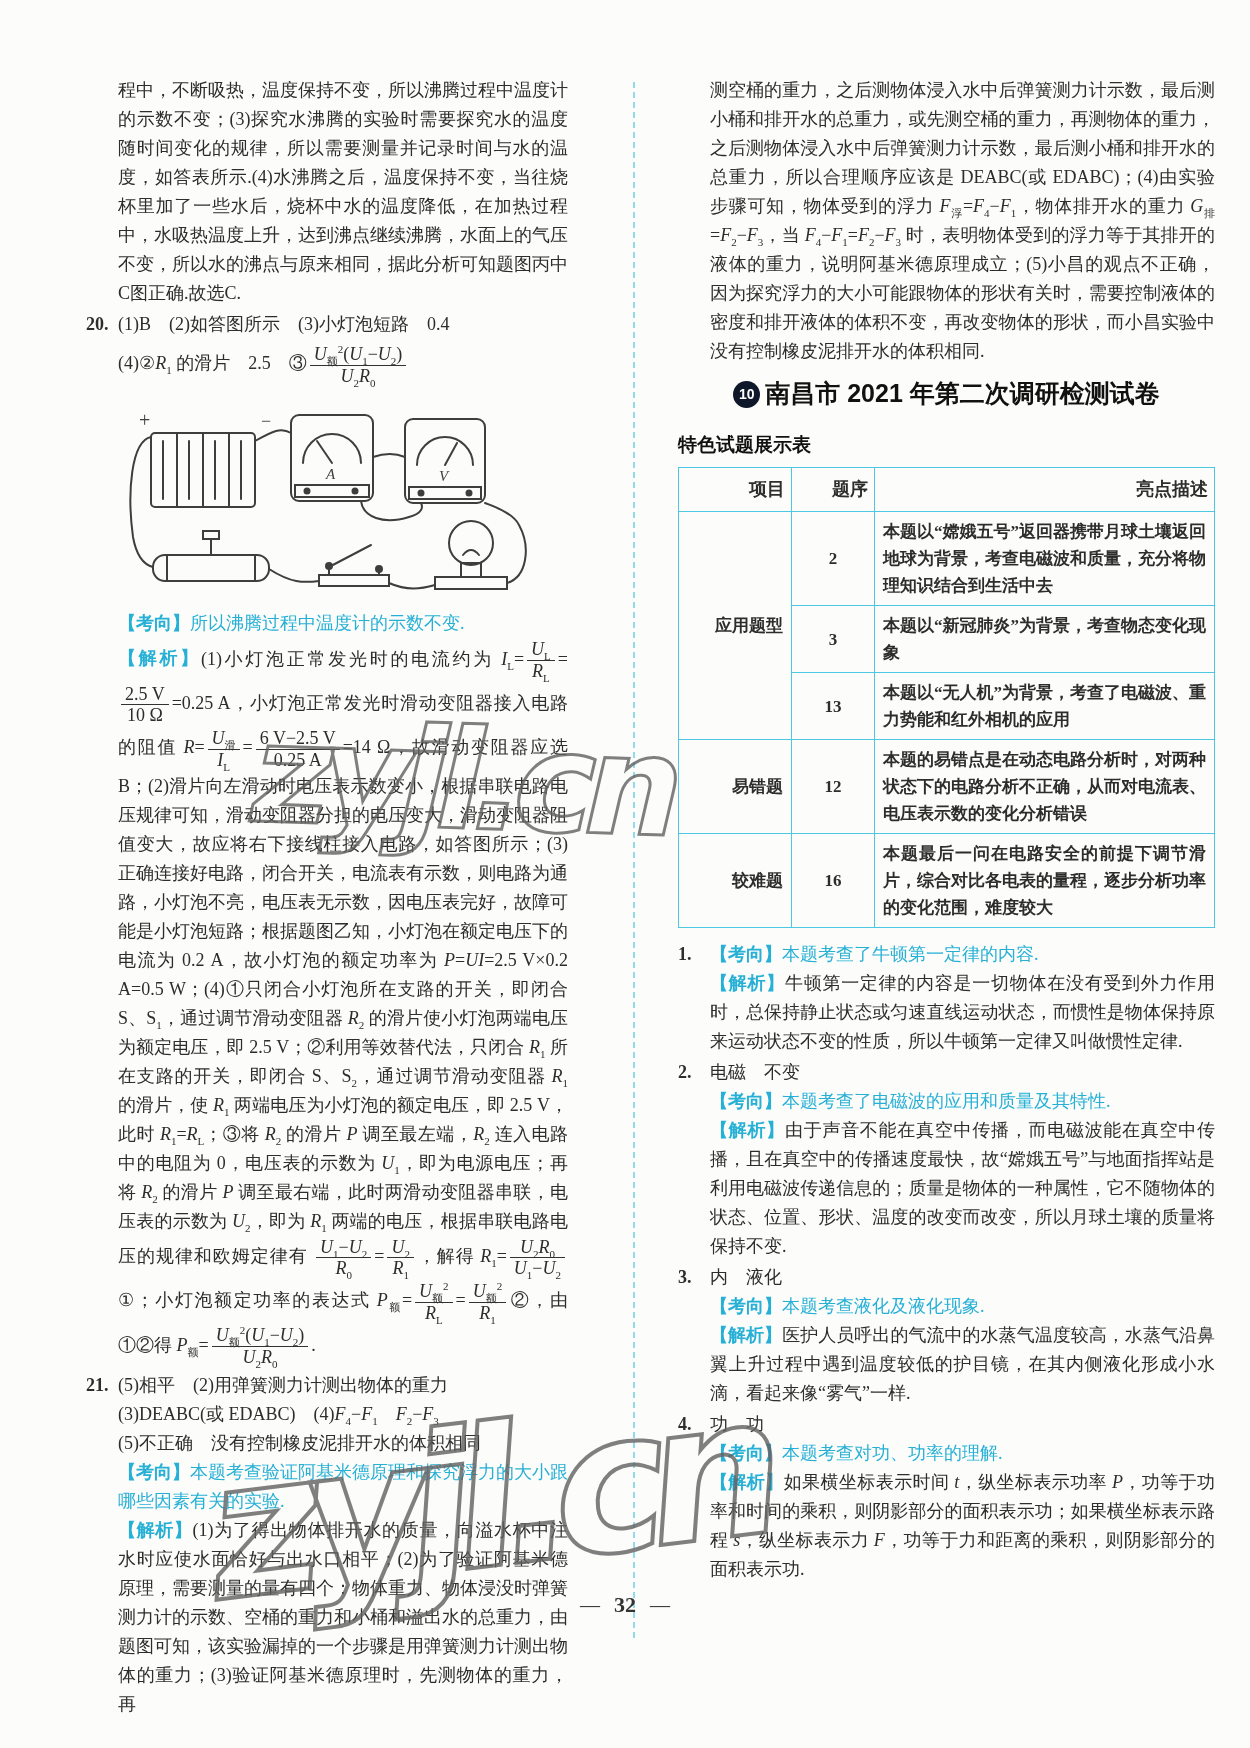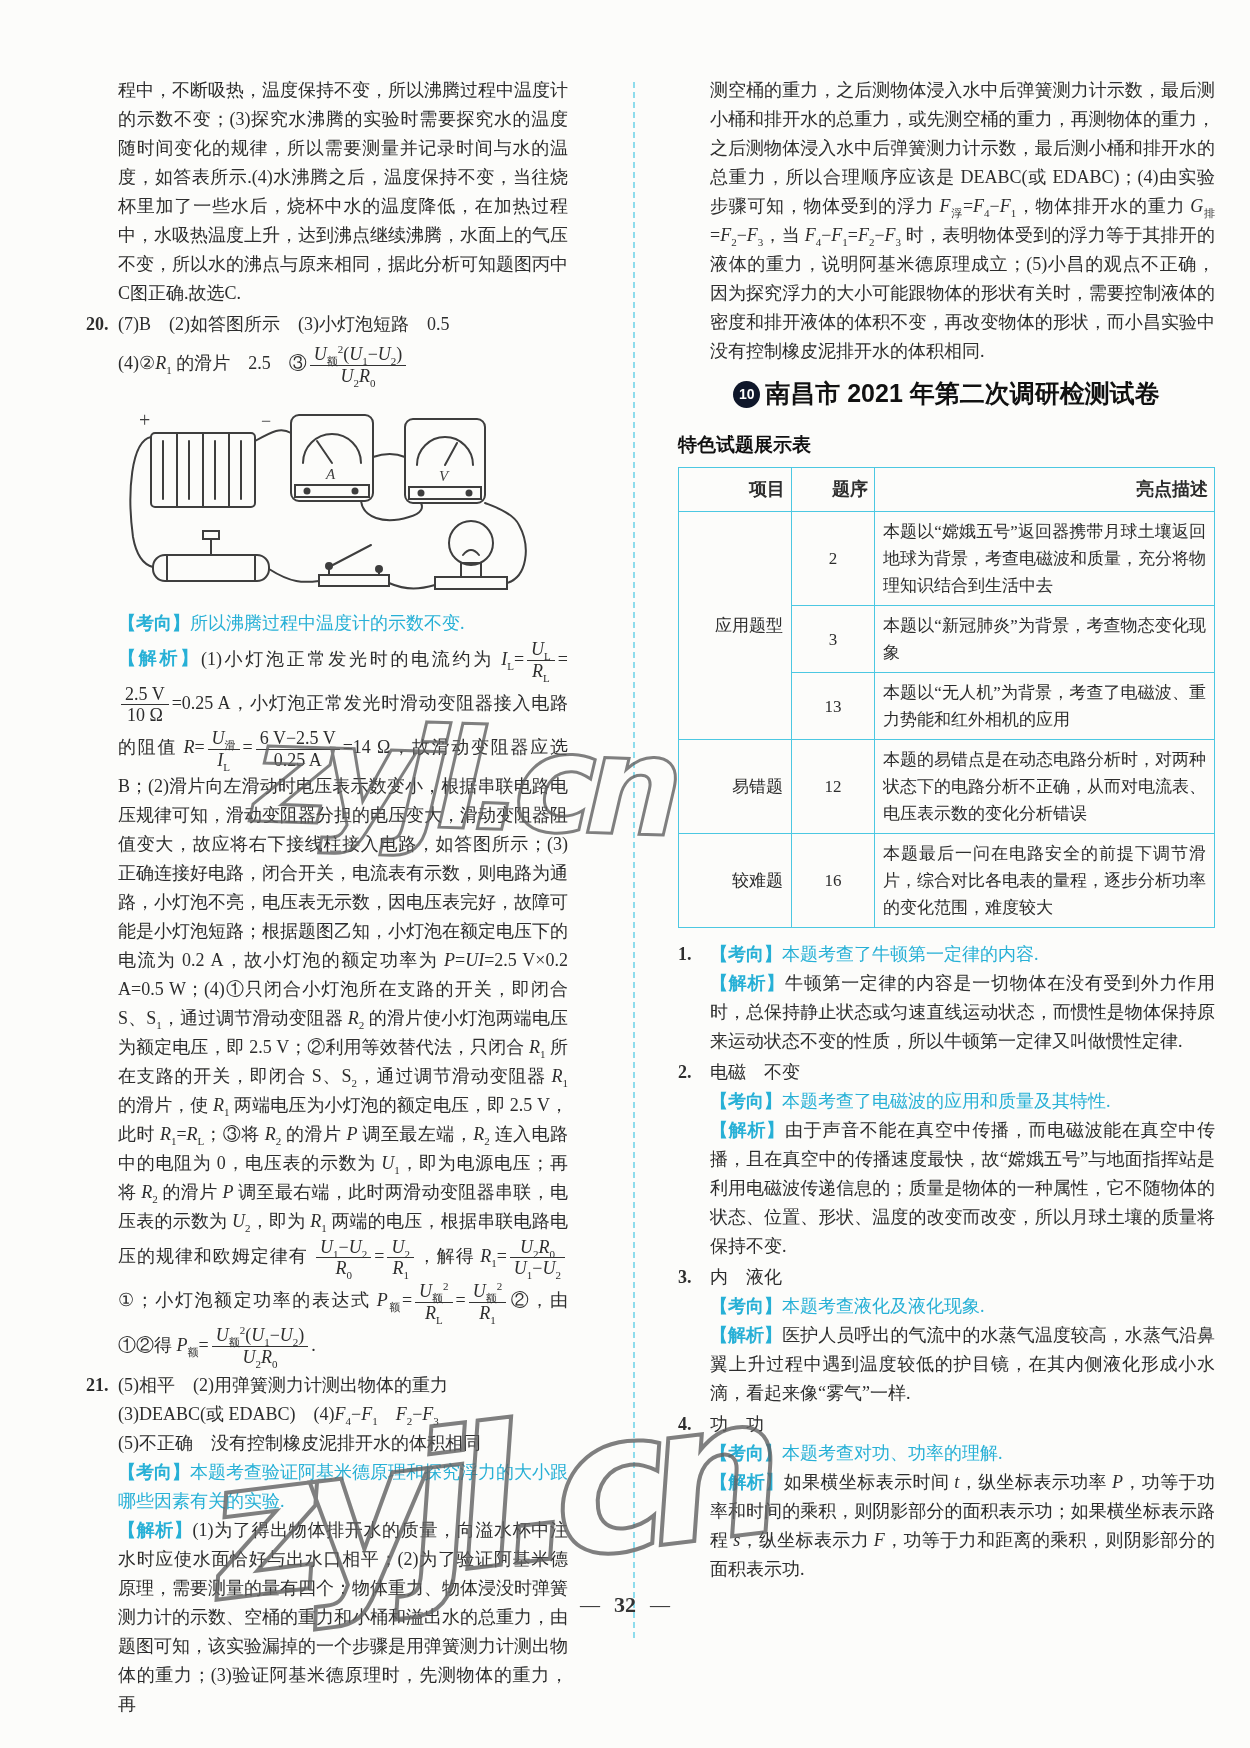--- a/index.html
+++ b/index.html
@@ -29,21 +29,21 @@
   .figure-wrap{margin:10px 0 6px 0;text-align:center;}
   svg{display:block;margin:0 auto;}
   .section-head{text-align:center;margin:10px 0 4px 0;font-family:"Liberation Sans",sans-serif;
                 font-weight:bold;font-size:25px;line-height:34px;color:#111;}
   .badge{display:inline-block;width:27px;height:27px;border-radius:50%;background:#0f172a;
          color:#fff;font:bold 14px/27px "Liberation Sans",sans-serif;text-align:center;
          margin-right:5px;vertical-align:3px;}
   .table-subtitle{font-family:"Liberation Sans",sans-serif;font-weight:bold;
                   font-size:19px;margin:20px 0 8px 0;color:#111;}
   table.feature{width:100%;border-collapse:collapse;font-size:17px;line-height:27px;}
-  table.feature th,table.feature td{border:1px solid #4cc8e2;padding:6px 8px;background:transparent;}
+  table.feature th,table.feature td{border:1px solid #4cc8e2;padding:6px 8px;background:transparent;font-weight:bold;}
   table.feature th{font-family:"Liberation Sans",sans-serif;font-weight:bold;font-size:18px;
                    text-align:right;padding:8px 6px;}
   td.cat{text-align:right;width:96px;}
   td.qno{text-align:center;width:66px;}
   td.desc{text-align:justify;padding:8px 12px;}
   .items-start{margin-top:12px;}
   .pagenum{position:absolute;left:0;top:1592px;width:1250px;text-align:center;
            font-size:20px;color:#333;}
   .pagenum b{font-size:22px;padding:0 14px;}
   .wm{position:absolute;font-family:"DejaVu Sans",sans-serif;font-style:italic;font-weight:bold;
@@ -59,21 +59,21 @@
 <div class="page">
 
   <div class="divider"></div>
 
   <div class="col col-left">
 
     <p class="body-block">程中，不断吸热，温度保持不变，所以沸腾过程中温度计的示数不变；(3)探究水沸腾的实验时需要探究水的温度随时间变化的规律，所以需要测量并记录时间与水的温度，如答表所示.(4)水沸腾之后，温度保持不变，当往烧杯里加了一些水后，烧杯中水的温度降低，在加热过程中，水吸热温度上升，达到沸点继续沸腾，水面上的气压不变，所以水的沸点与原来相同，据此分析可知题图丙中C图正确.故选C.</p>
 
     <div class="item">
       <span class="inum">20.</span>
-      <span class="ans-line">(7)B　(2)如答图所示　(3)小灯泡短路　0.5</span>
+      <span class="ans-line">(1)B　(2)如答图所示　(3)小灯泡短路　0.4</span>
       <span class="ans-line formula-line">(4)②<i class="var">R</i><sub>1</sub> 的滑片　2.5　③<span class="frac"><span class="fn"><i class="var">U</i><sub>额</sub><sup>2</sup>(<i class="var">U</i><sub>1</sub>−<i class="var">U</i><sub>2</sub>)</span><span class="fd"><i class="var">U</i><sub>2</sub><i class="var">R</i><sub>0</sub></span></span></span>
 
       <div class="figure-wrap">
         <svg width="440" height="206" viewBox="0 0 440 206">
           <g stroke="#3e3e3e" stroke-width="2" fill="none" stroke-linecap="round">
 
             <g>
               <rect x="28" y="36" width="104" height="74" rx="4"></rect>
               <line x1="54" y1="36" x2="54" y2="110"></line>
               <line x1="80" y1="36" x2="80" y2="110"></line>

